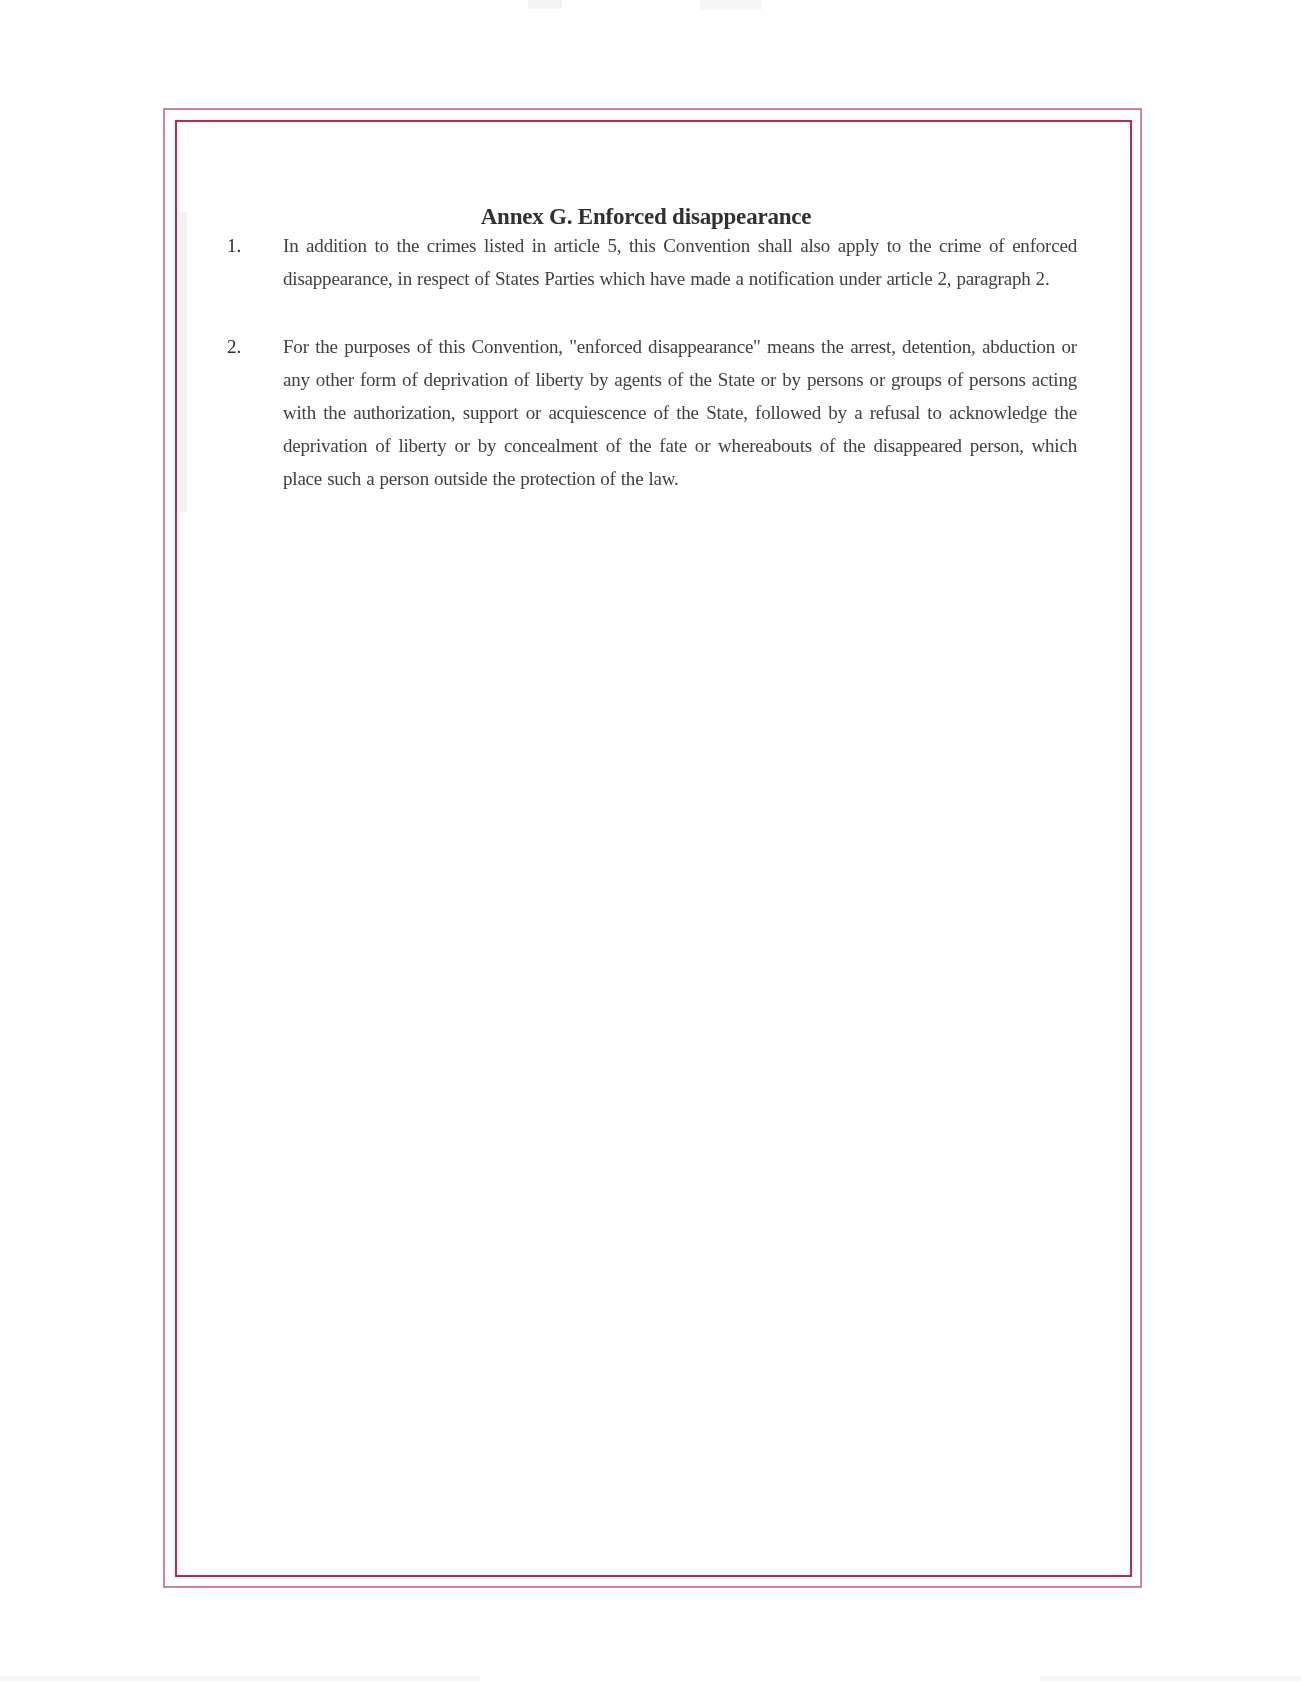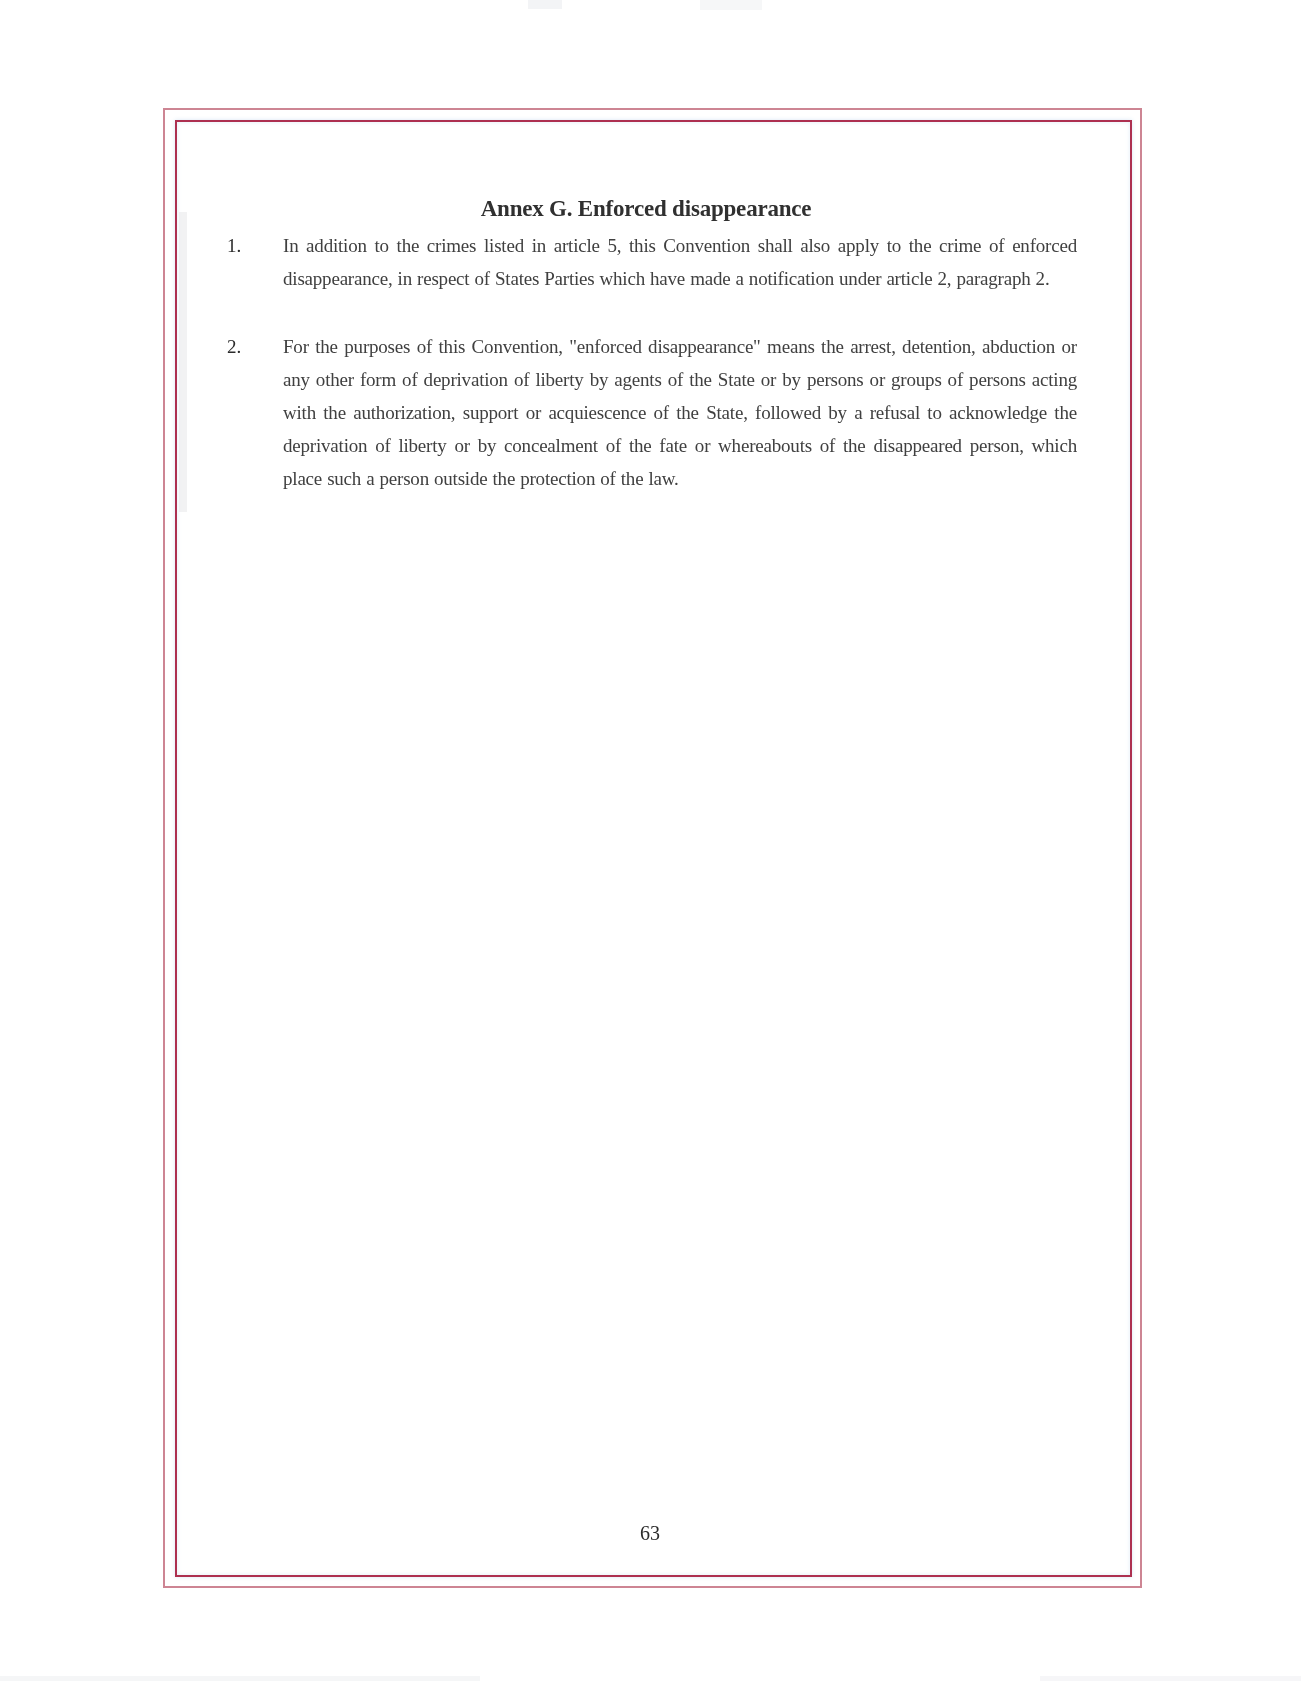--- a/index.html
+++ b/index.html
@@ -42,21 +42,21 @@
   .smudge { position: absolute; pointer-events: none; }
   .smudge-a { left: 528px; top: 0; width: 34px; height: 9px; background: #f3f4f6; }
   .smudge-b { left: 700px; top: 0; width: 62px; height: 10px; background: #f6f7f8; }
   .smudge-c { left: 0; top: 1676px; width: 480px; height: 5px; background: #f5f6f7; }
   .smudge-d { left: 1040px; top: 1676px; width: 261px; height: 5px; background: #f6f6f8; }
   .smudge-e { left: 179px; top: 212px; width: 8px; height: 300px; background: #f2f2f3; }
 
   .doc-title {
     position: absolute;
     left: 215px;
-    top: 196px;
+    top: 204px;
     width: 862px;
     text-align: center;
     font-size: 23px;
     font-weight: bold;
     letter-spacing: -0.2px;
     color: #303030;
   }
 
   .para {
     position: absolute;
@@ -117,15 +117,14 @@
   <div class="para para-1">
     <span class="para-number">1.</span>
     <div class="para-text">In addition to the crimes listed in article 5, this Convention shall also apply to the crime of enforced disappearance, in respect of States Parties which have made a notification under article 2, paragraph 2.</div>
   </div>
 
   <div class="para para-2">
     <span class="para-number">2.</span>
     <div class="para-text">For the purposes of this Convention, "enforced disappearance" means the arrest, detention, abduction or any other form of deprivation of liberty by agents of the State or by persons or groups of persons acting with the authorization, support or acquiescence of the State, followed by a refusal to acknowledge the deprivation of liberty or by concealment of the fate or whereabouts of the disappeared person, which place such a person outside the protection of the law.</div>
   </div>
 
-  <div class="page-number">63</div>
 
 </div>
 
 </body></html>

